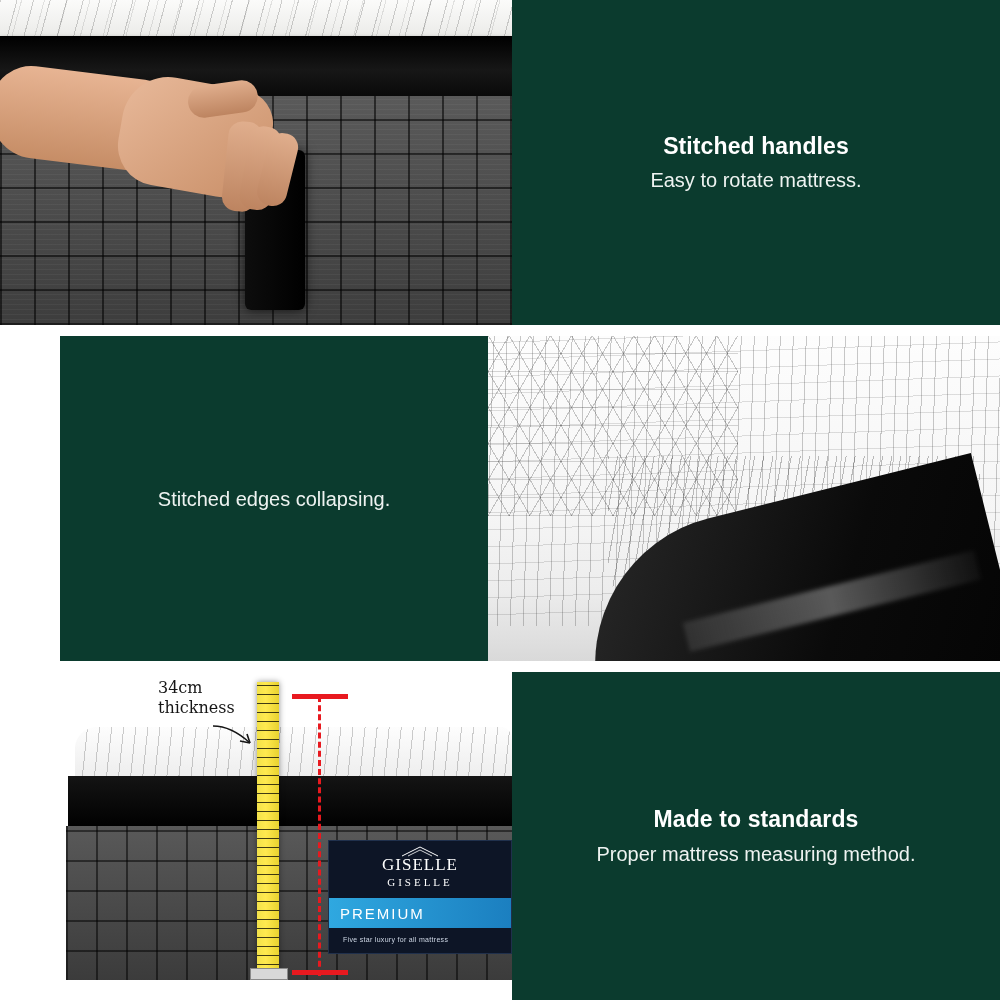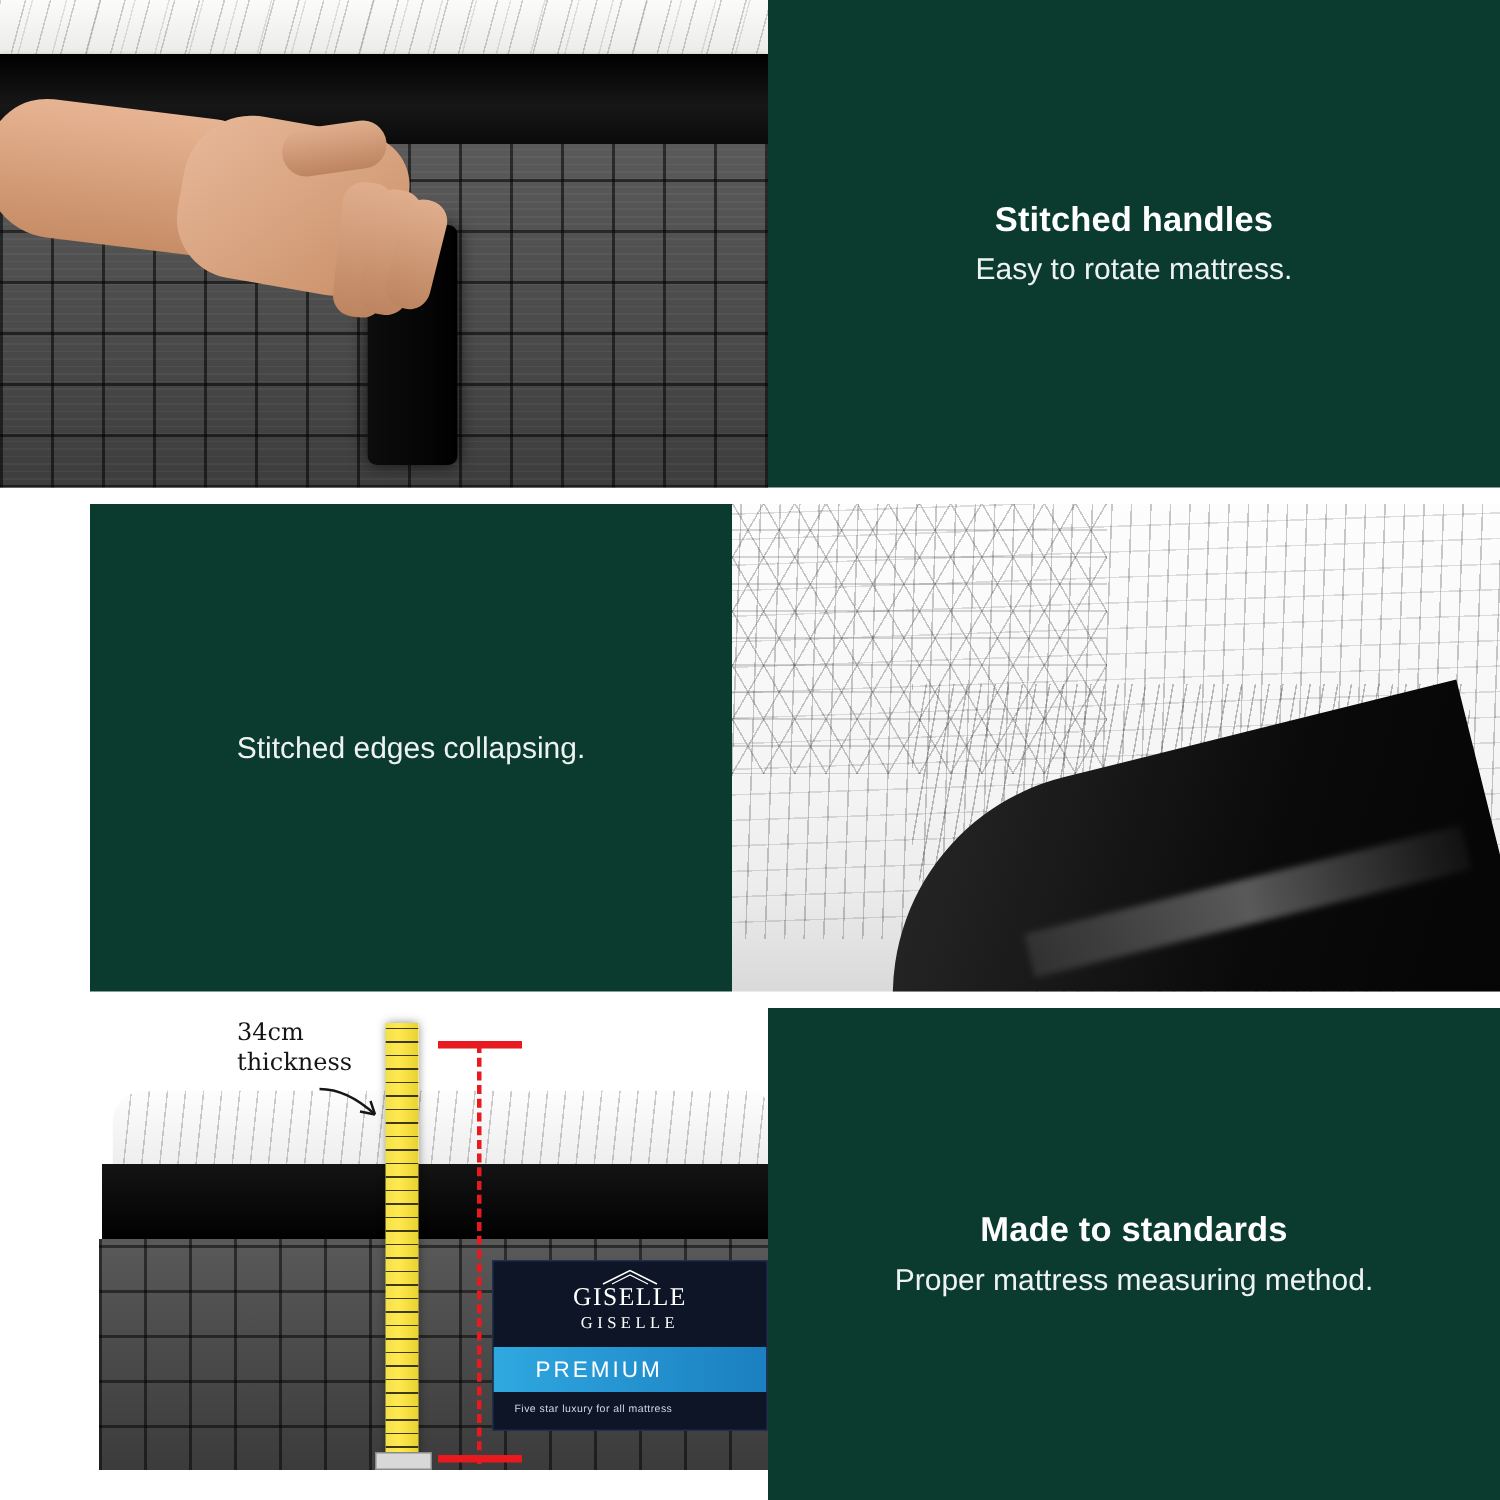--- a/index.html
+++ b/index.html
@@ -279,21 +279,21 @@
     font-size: 11px;
     letter-spacing: 3px;
     text-align: center;
   }
   .brand-strip {
     margin-top: 10px;
     height: 30px;
     background: linear-gradient(to right, #2fa8e0, #1b7fc0);
     display: flex;
     align-items: center;
-    padding-left: 28px;
+    padding-left: 11px;
     font-size: 15px;
     letter-spacing: 2px;
     color: #ffffff;
   }
   .brand-foot {
     margin-top: 8px;
     padding-left: 14px;
     font-size: 7px;
     color: #cfd8e6;
     letter-spacing: 0.3px;

